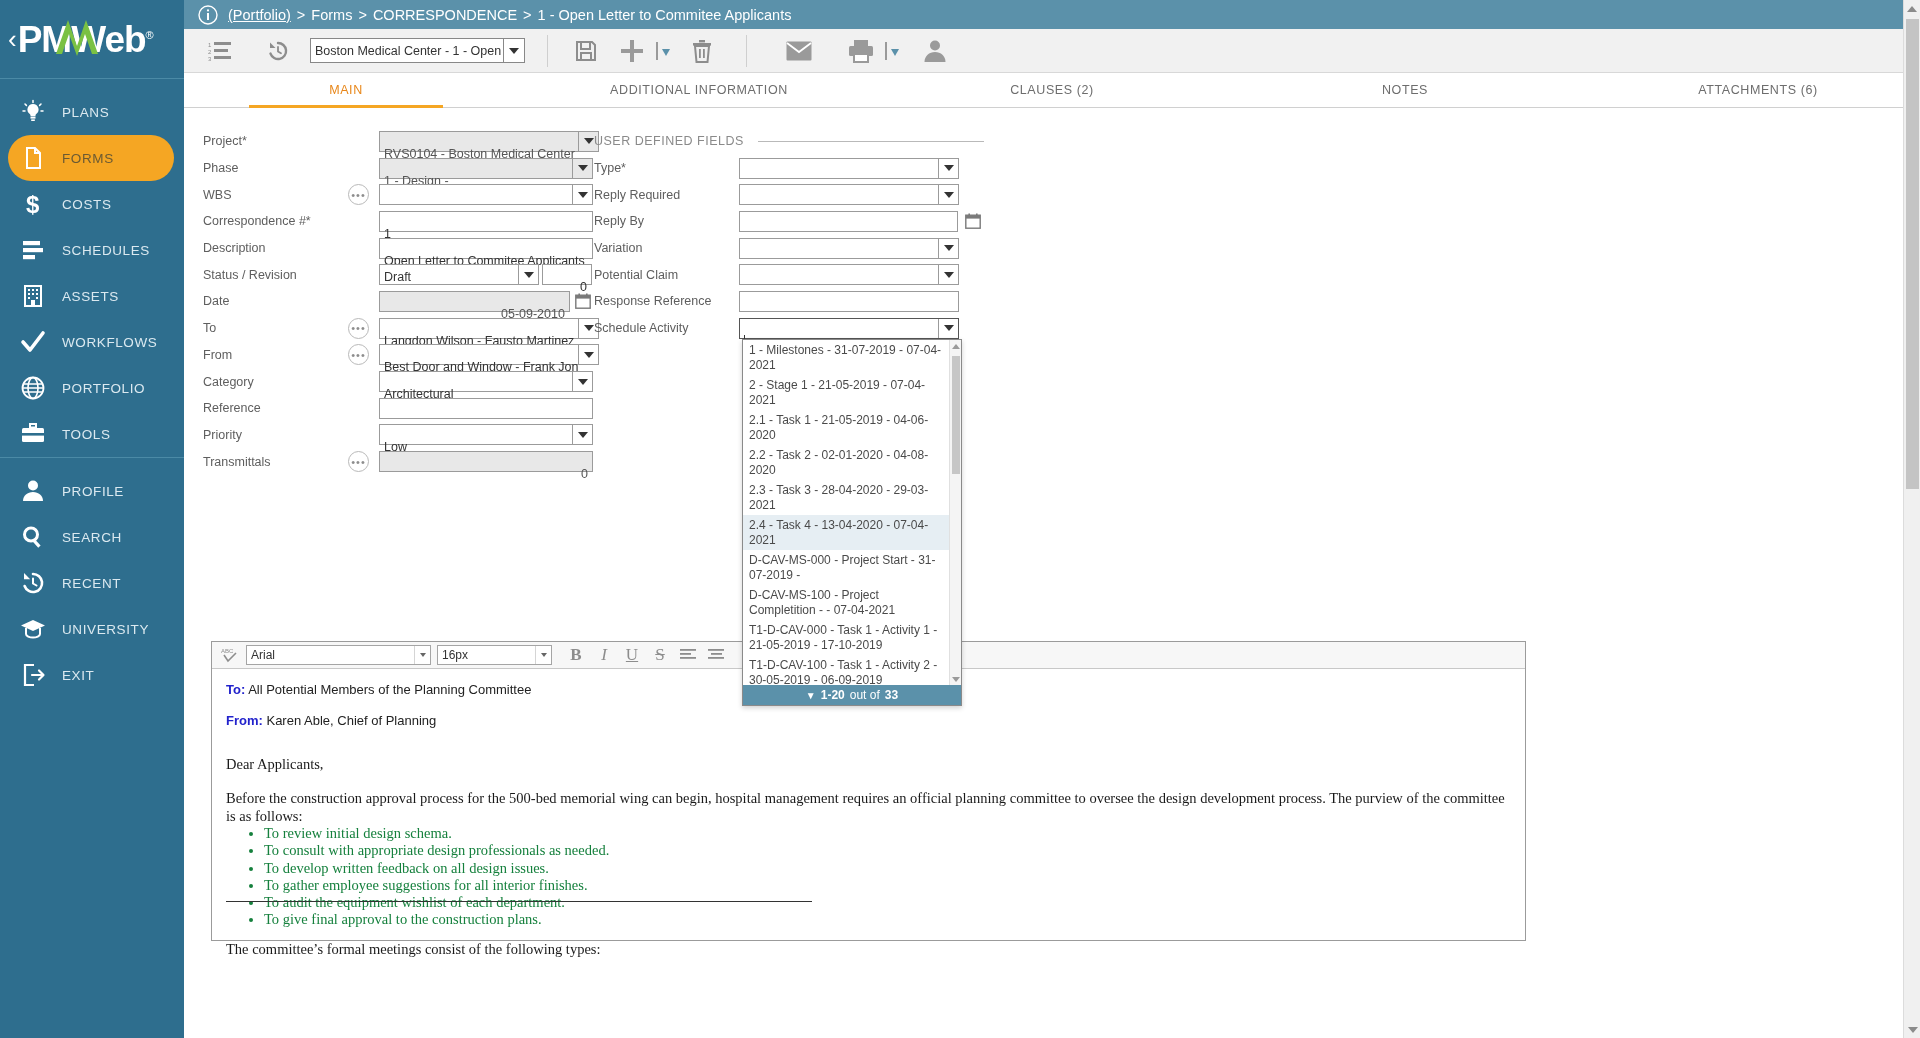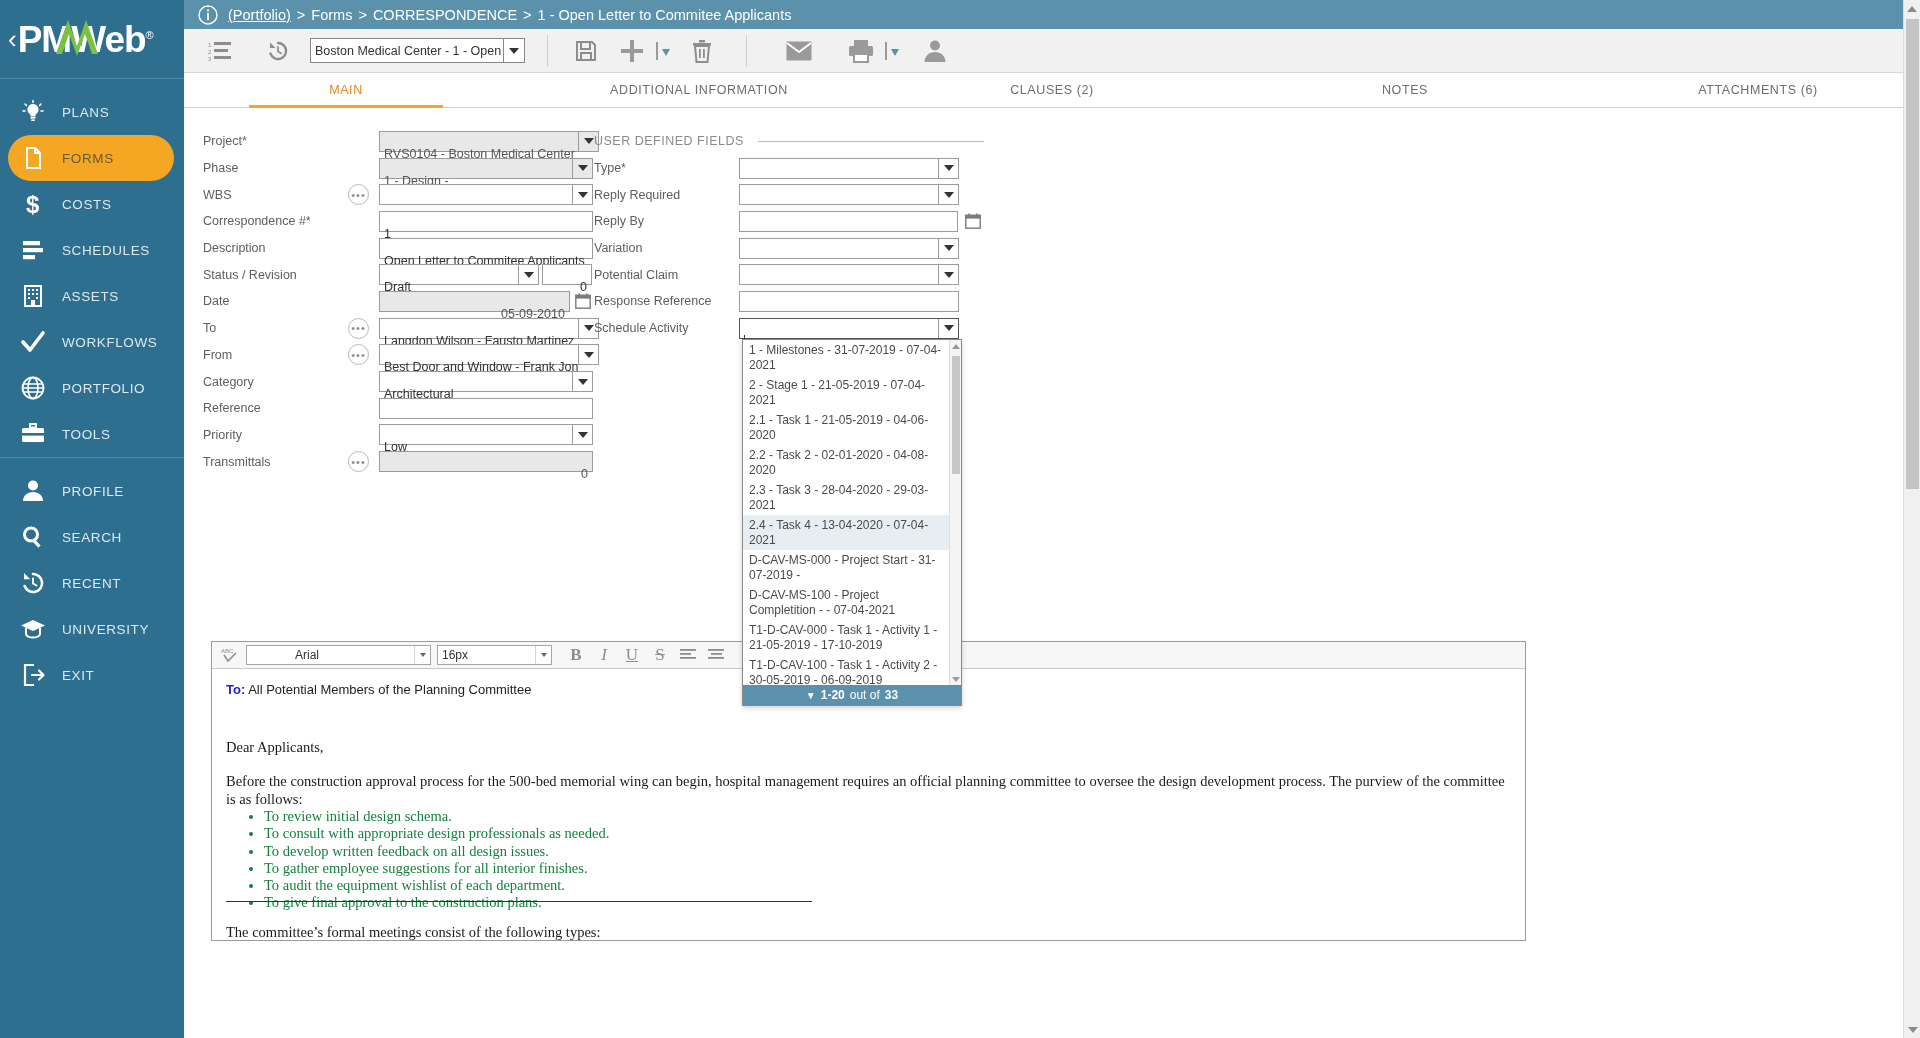--- a/index.html
+++ b/index.html
@@ -157,21 +157,21 @@
   .ctl .val { flex: 1; padding: 0 4px; white-space: nowrap; overflow: hidden; margin-top: 25px; }
   .ctl .val.right { text-align: right; }
   .ctl .arrow {
     width: 20px; height: 19px; border-left: 1px solid #9b9b9b;
     display: flex; align-items: center; justify-content: center;
     background: #fff; flex: 0 0 20px;
   }
   .ctl.readonly .arrow { background: #e8e8e8; }
   .cal-ico { width: 22px; display: flex; align-items: center; justify-content: center; margin-left: 4px; }
   .w220 { width: 220px; }
-  .w160 { width: 160px; }
+  .w160 { width: 160px; align-items: flex-end; }
   .w50  { width: 50px; }
   .udf-head {
     display: flex; align-items: center; font-size: 12.5px;
     color: #8a8a8a; letter-spacing: 0.5px; height: 26.7px;
   }
   .udf-line { flex: 1; height: 1px; background: #b9b9b9; margin-left: 14px; }
   
   #sched-dd {
     position: absolute;
     left: 742px; top: 339px;
@@ -231,21 +231,21 @@
   .et-select .etv { flex: 1; padding: 0 4px; white-space: nowrap; overflow: hidden; }
   .et-select .eta {
     width: 16px; height: 18px; display: flex; align-items: center; justify-content: center;
     border-left: 1px solid #d5d5d5;
   }
   .caret-sm {
     width: 0; height: 0;
     border-left: 3.5px solid transparent; border-right: 3.5px solid transparent;
     border-top: 4.5px solid #666;
   }
-  .w-font { width: 185px; padding-left: 44px; }
+  .w-font { width: 185px; }
   .w-size { width: 115px; }
   .et-fmt { font-size: 17px; color: #8d8d8d; font-family: "Liberation Serif", serif; }
   #editor-body {
     padding: 12px 14px 0 14px;
     font-family: "Liberation Sans", sans-serif;
   }
   .ed-line { font-size: 13px; color: #222; line-height: 17px; }
   .ed-tag { color: #2222cc; font-weight: bold; }
   .ed-gap { height: 14px; }
   .ed-serif { font-family: "Liberation Serif", serif; font-size: 14.5px; color: #1a1a1a; line-height: 18px; }
@@ -824,20 +824,23 @@
         <rect x="4" y="5" width="11" height="1.8" fill="#8d8d8d"></rect>
         <rect x="1" y="9" width="16" height="1.8" fill="#8d8d8d"></rect>
       </svg>
     </div>
   </div>
   <div id="editor-body">
     <div class="ed-line">
       <span class="ed-tag">To:</span><span> All Potential Members of the Planning Committee</span>
     </div>
     <div class="ed-gap"></div>
+    <div class="ed-line">
+      <span class="ed-tag">From:</span><span> Karen Able, Chief of Planning</span>
+    </div>
     <div class="ed-gap" style="height:26px;"></div>
     <div class="ed-serif">Dear Applicants,</div>
     <div class="ed-gap" style="height:16px;"></div>
     <div class="ed-serif">Before the construction approval process for the 500-bed memorial wing can begin, hospital management requires an official planning committee to oversee the design development process. The purview of the committee is as follows:</div>
     <ul id="bullets">
         <li>To review initial design schema.</li>
         <li>To consult with appropriate design professionals as needed.</li>
         <li>To develop written feedback on all design issues.</li>
         <li>To gather employee suggestions for all interior finishes.</li>
         <li>To audit the equipment wishlist of each department.</li>

